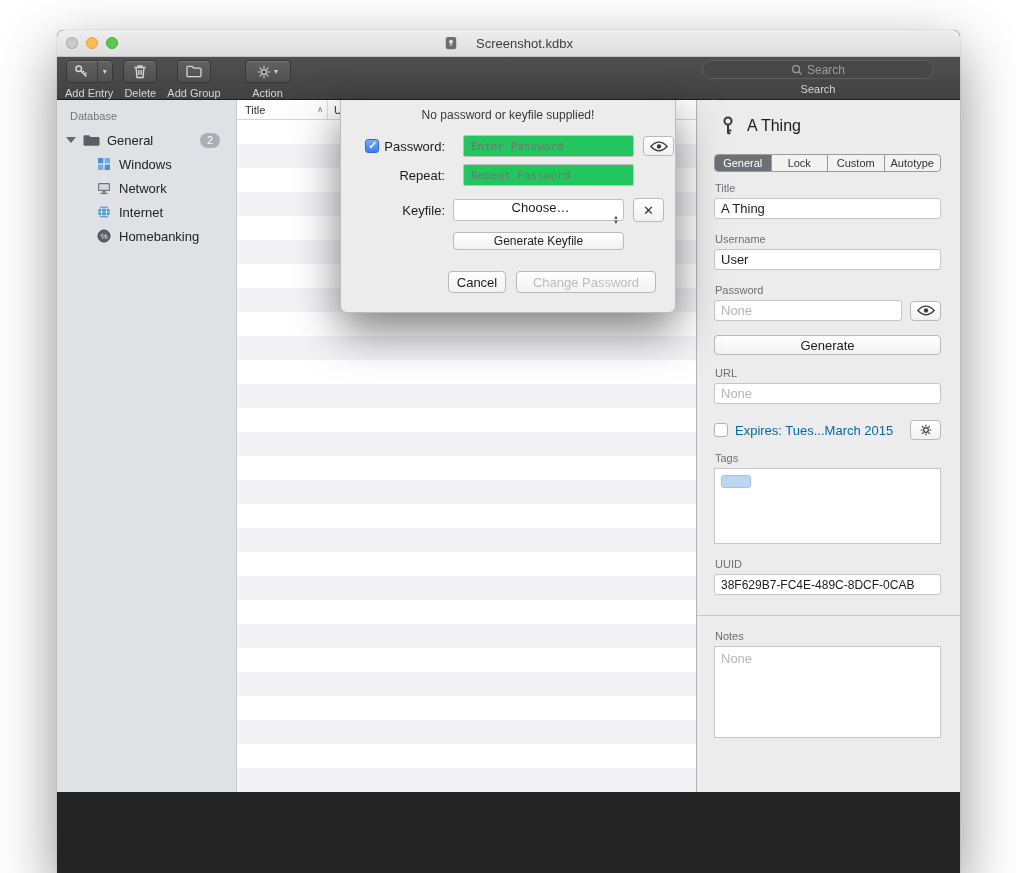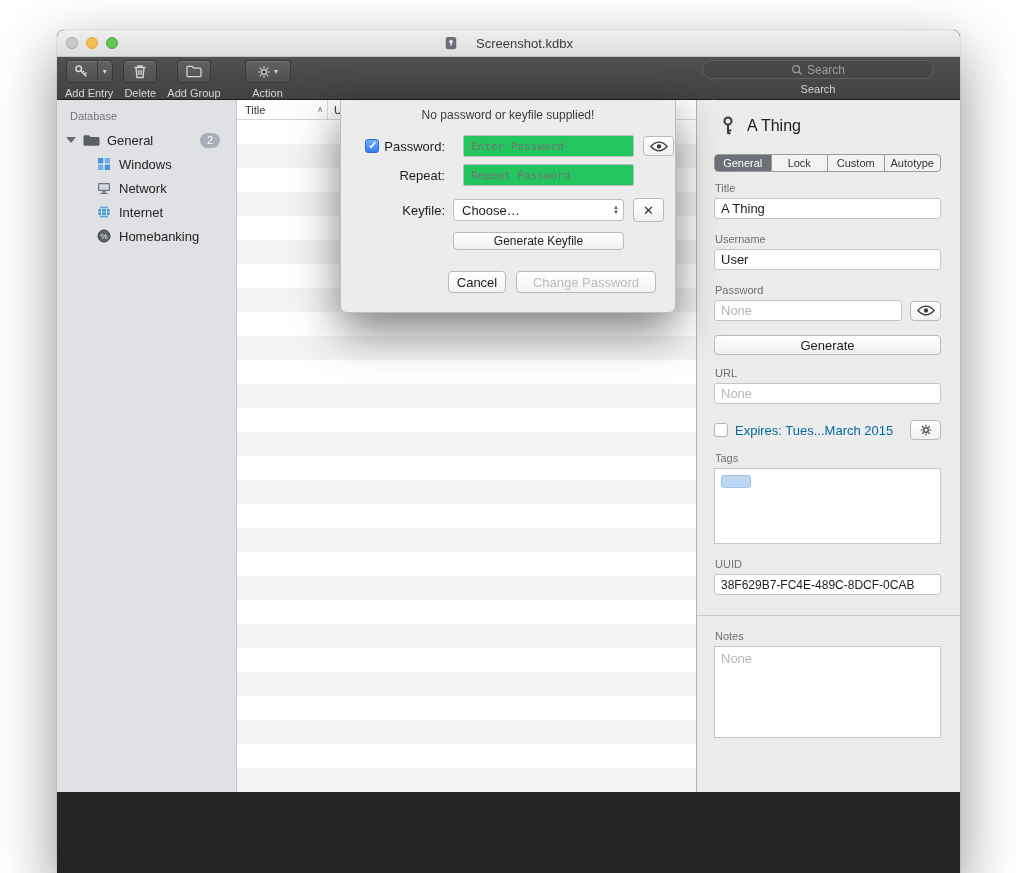--- a/index.html
+++ b/index.html
@@ -102,21 +102,21 @@
   .dlg-row { display:flex; align-items:center; margin-bottom:7px; }
   .dlg-label { width:106px; display:flex; align-items:center; justify-content:flex-end; gap:5px;
                font-size:13px; color:#1c1c1c; padding-right:2px; flex:0 0 auto; }
   .dlg-field { width:171px; height:22px; margin-left:16px; border:1px solid #bfbfbf; border-radius:2px; background:#22c55e;
                font-family:"DejaVu Sans Mono",monospace; font-size:11px; color:#1c1c1c; padding:0 7px; }
   .cb-on { width:14px; height:14px; border-radius:3px; background:linear-gradient(#6fb0f8,#3b7df6);
            border:1px solid #2f6be0; position:relative; flex:0 0 auto; }
   .cb-on::after { content:"✓"; position:absolute; left:2px; top:-1px; color:#fff; font-size:11px; font-weight:bold; }
   .dlg-eye { margin-left:9px; }
   .popup { width:171px; height:22px; margin-left:6px; border:1px solid #bfbfbf; border-radius:3px; background:#fff;
-           display:flex; align-items:center; font-size:13px; color:#1c1c1c; padding:0 4px 0 8px; }
+           display:flex; align-items:center; font-size:13px; color:#1c1c1c; padding:0 4px 0 8px;flex-direction:column; }
   .popup-steppers { margin-left:auto; display:flex; flex-direction:column; align-items:center; line-height:5px; color:#555; }
   .popup-steppers span { font-size:6px; }
   .clearbtn { width:31px; height:24px; margin-left:9px; background:linear-gradient(#ffffff,#f1f1f1); border:1px solid #b9b9b9;
               border-radius:4px; font-size:13px; color:#333; display:flex; align-items:center; justify-content:center; }
   .genkeybtn { margin:10px 0 0 112px; width:171px; height:18px; background:linear-gradient(#ffffff,#f1f1f1);
                border:1px solid #b9b9b9; border-radius:4px; font-size:12px; color:#1c1c1c;
                display:flex; align-items:center; justify-content:center; }
   .dlg-btnrow { display:flex; justify-content:flex-end; gap:10px; padding-right:19px; margin-top:21px; }
   .dlg-btn { height:22px; border-radius:4px; border:1px solid #b9b9b9; background:linear-gradient(#ffffff,#f2f2f2);
              font-size:13px; display:flex; align-items:center; justify-content:center; }

